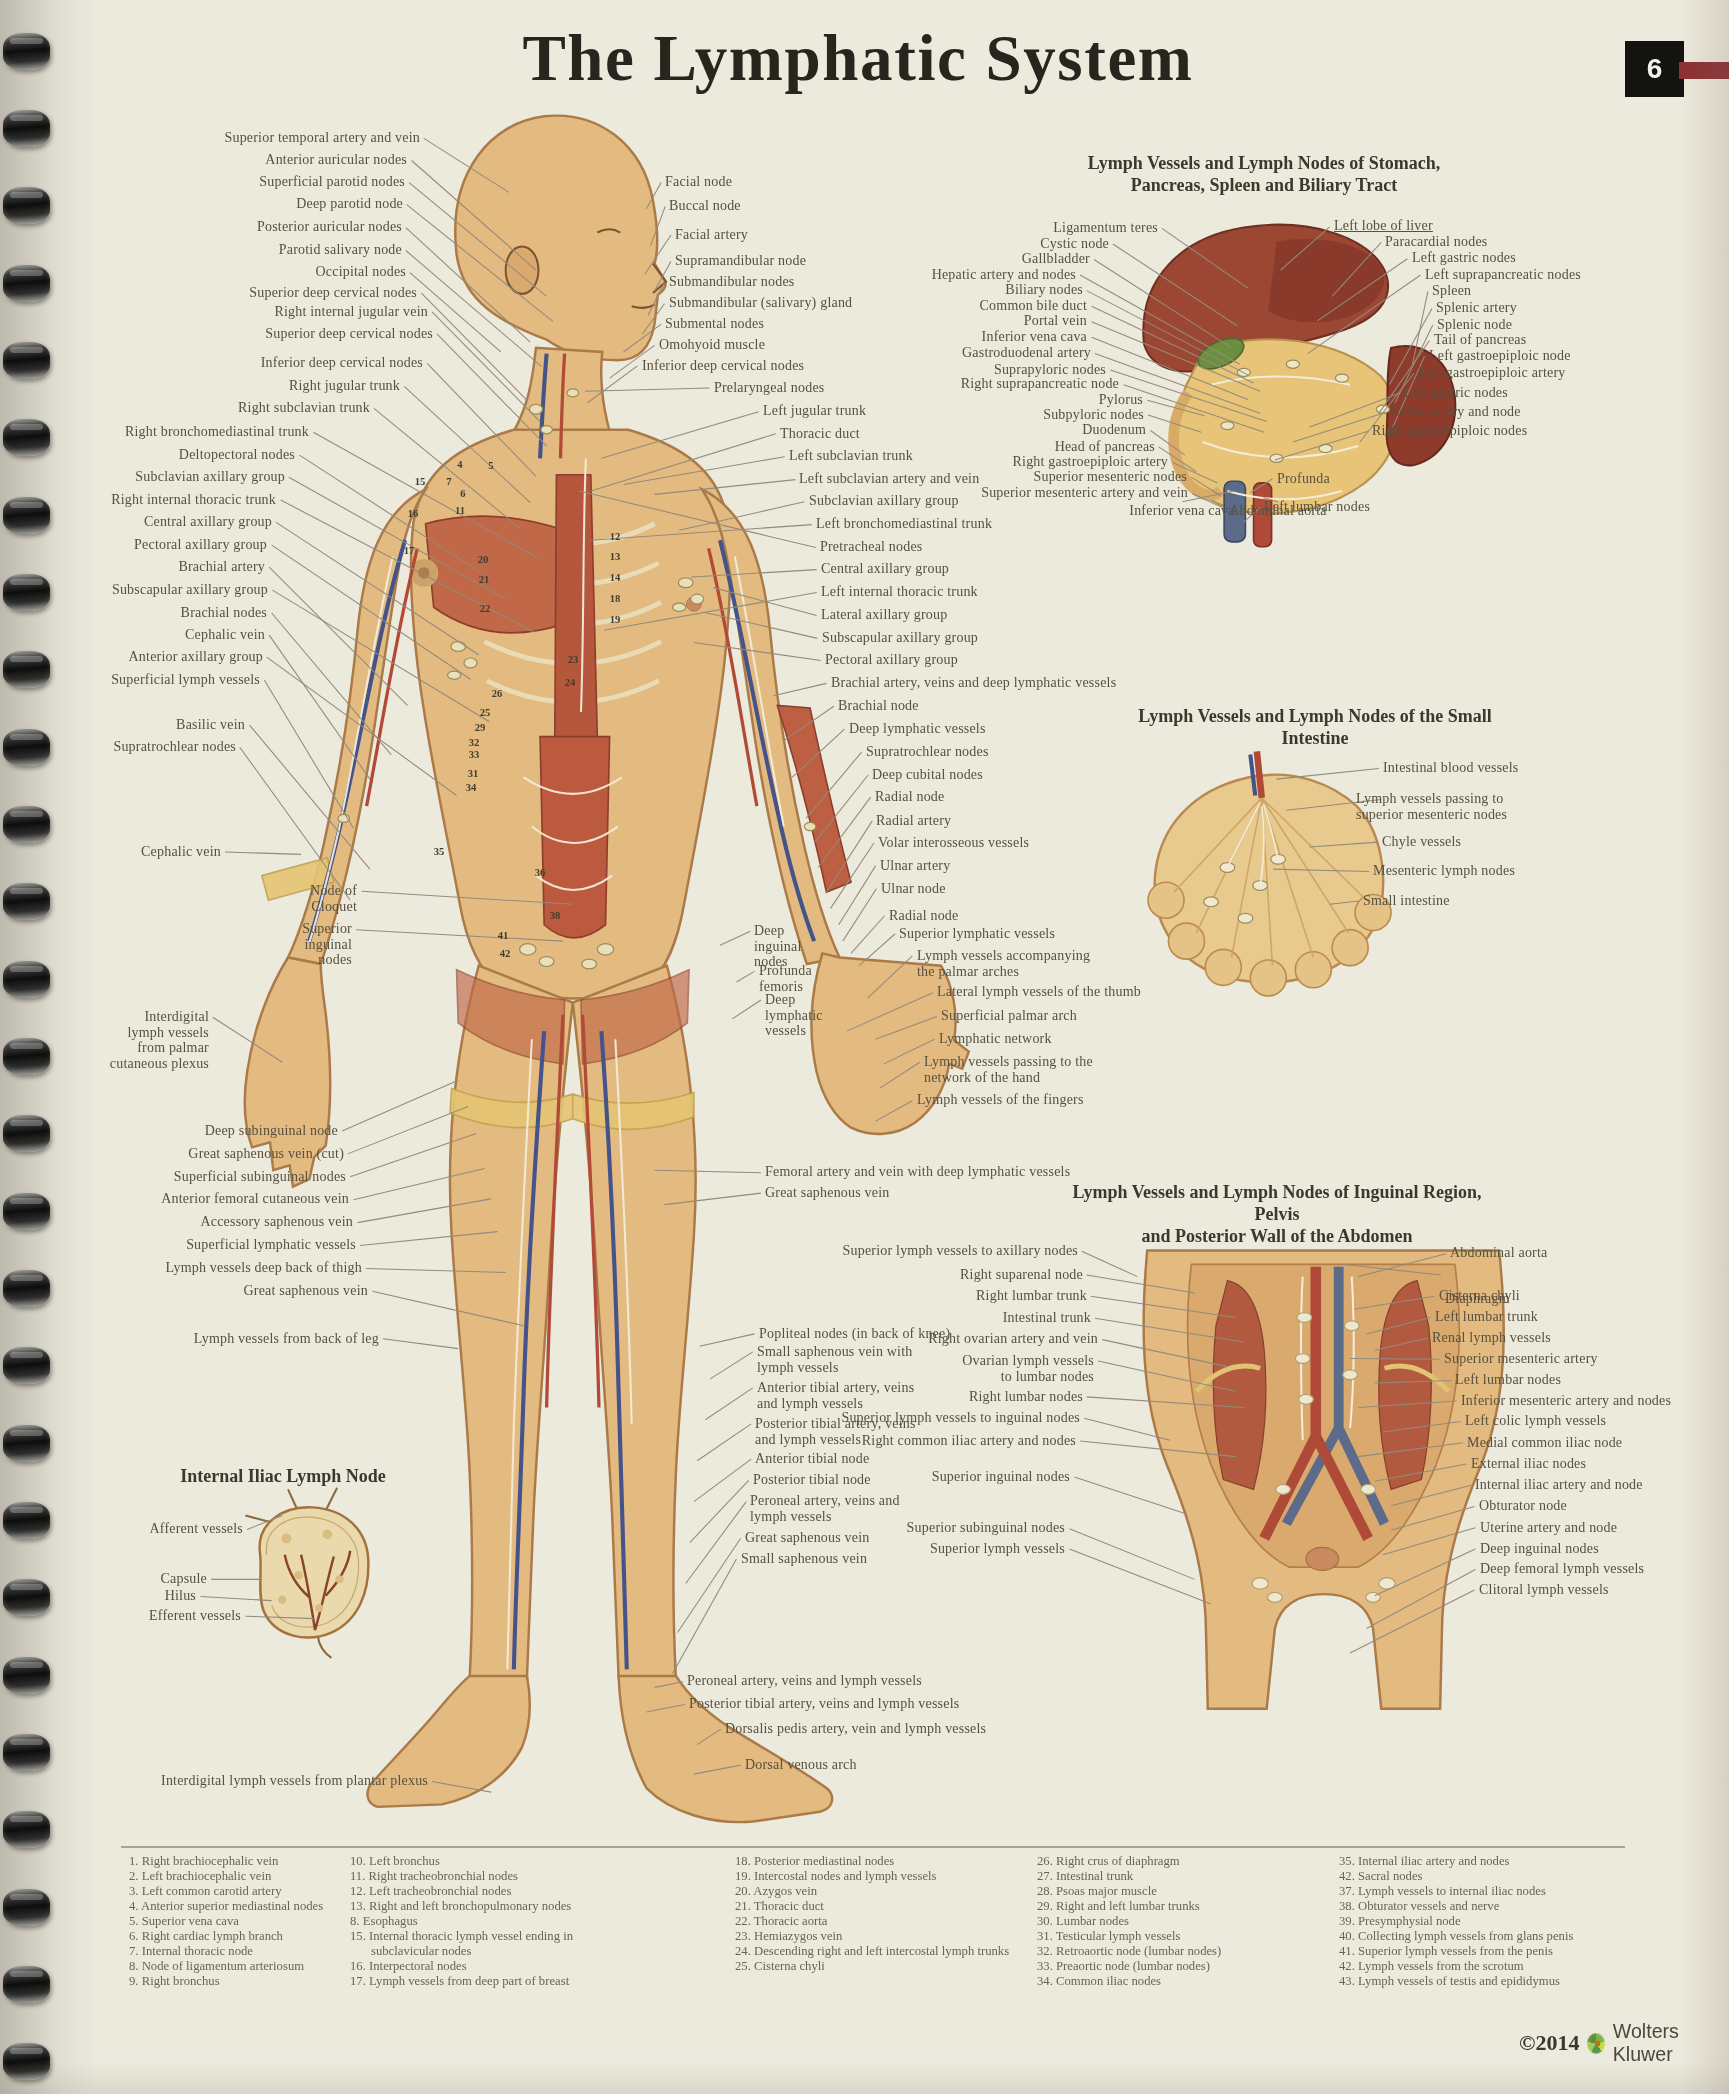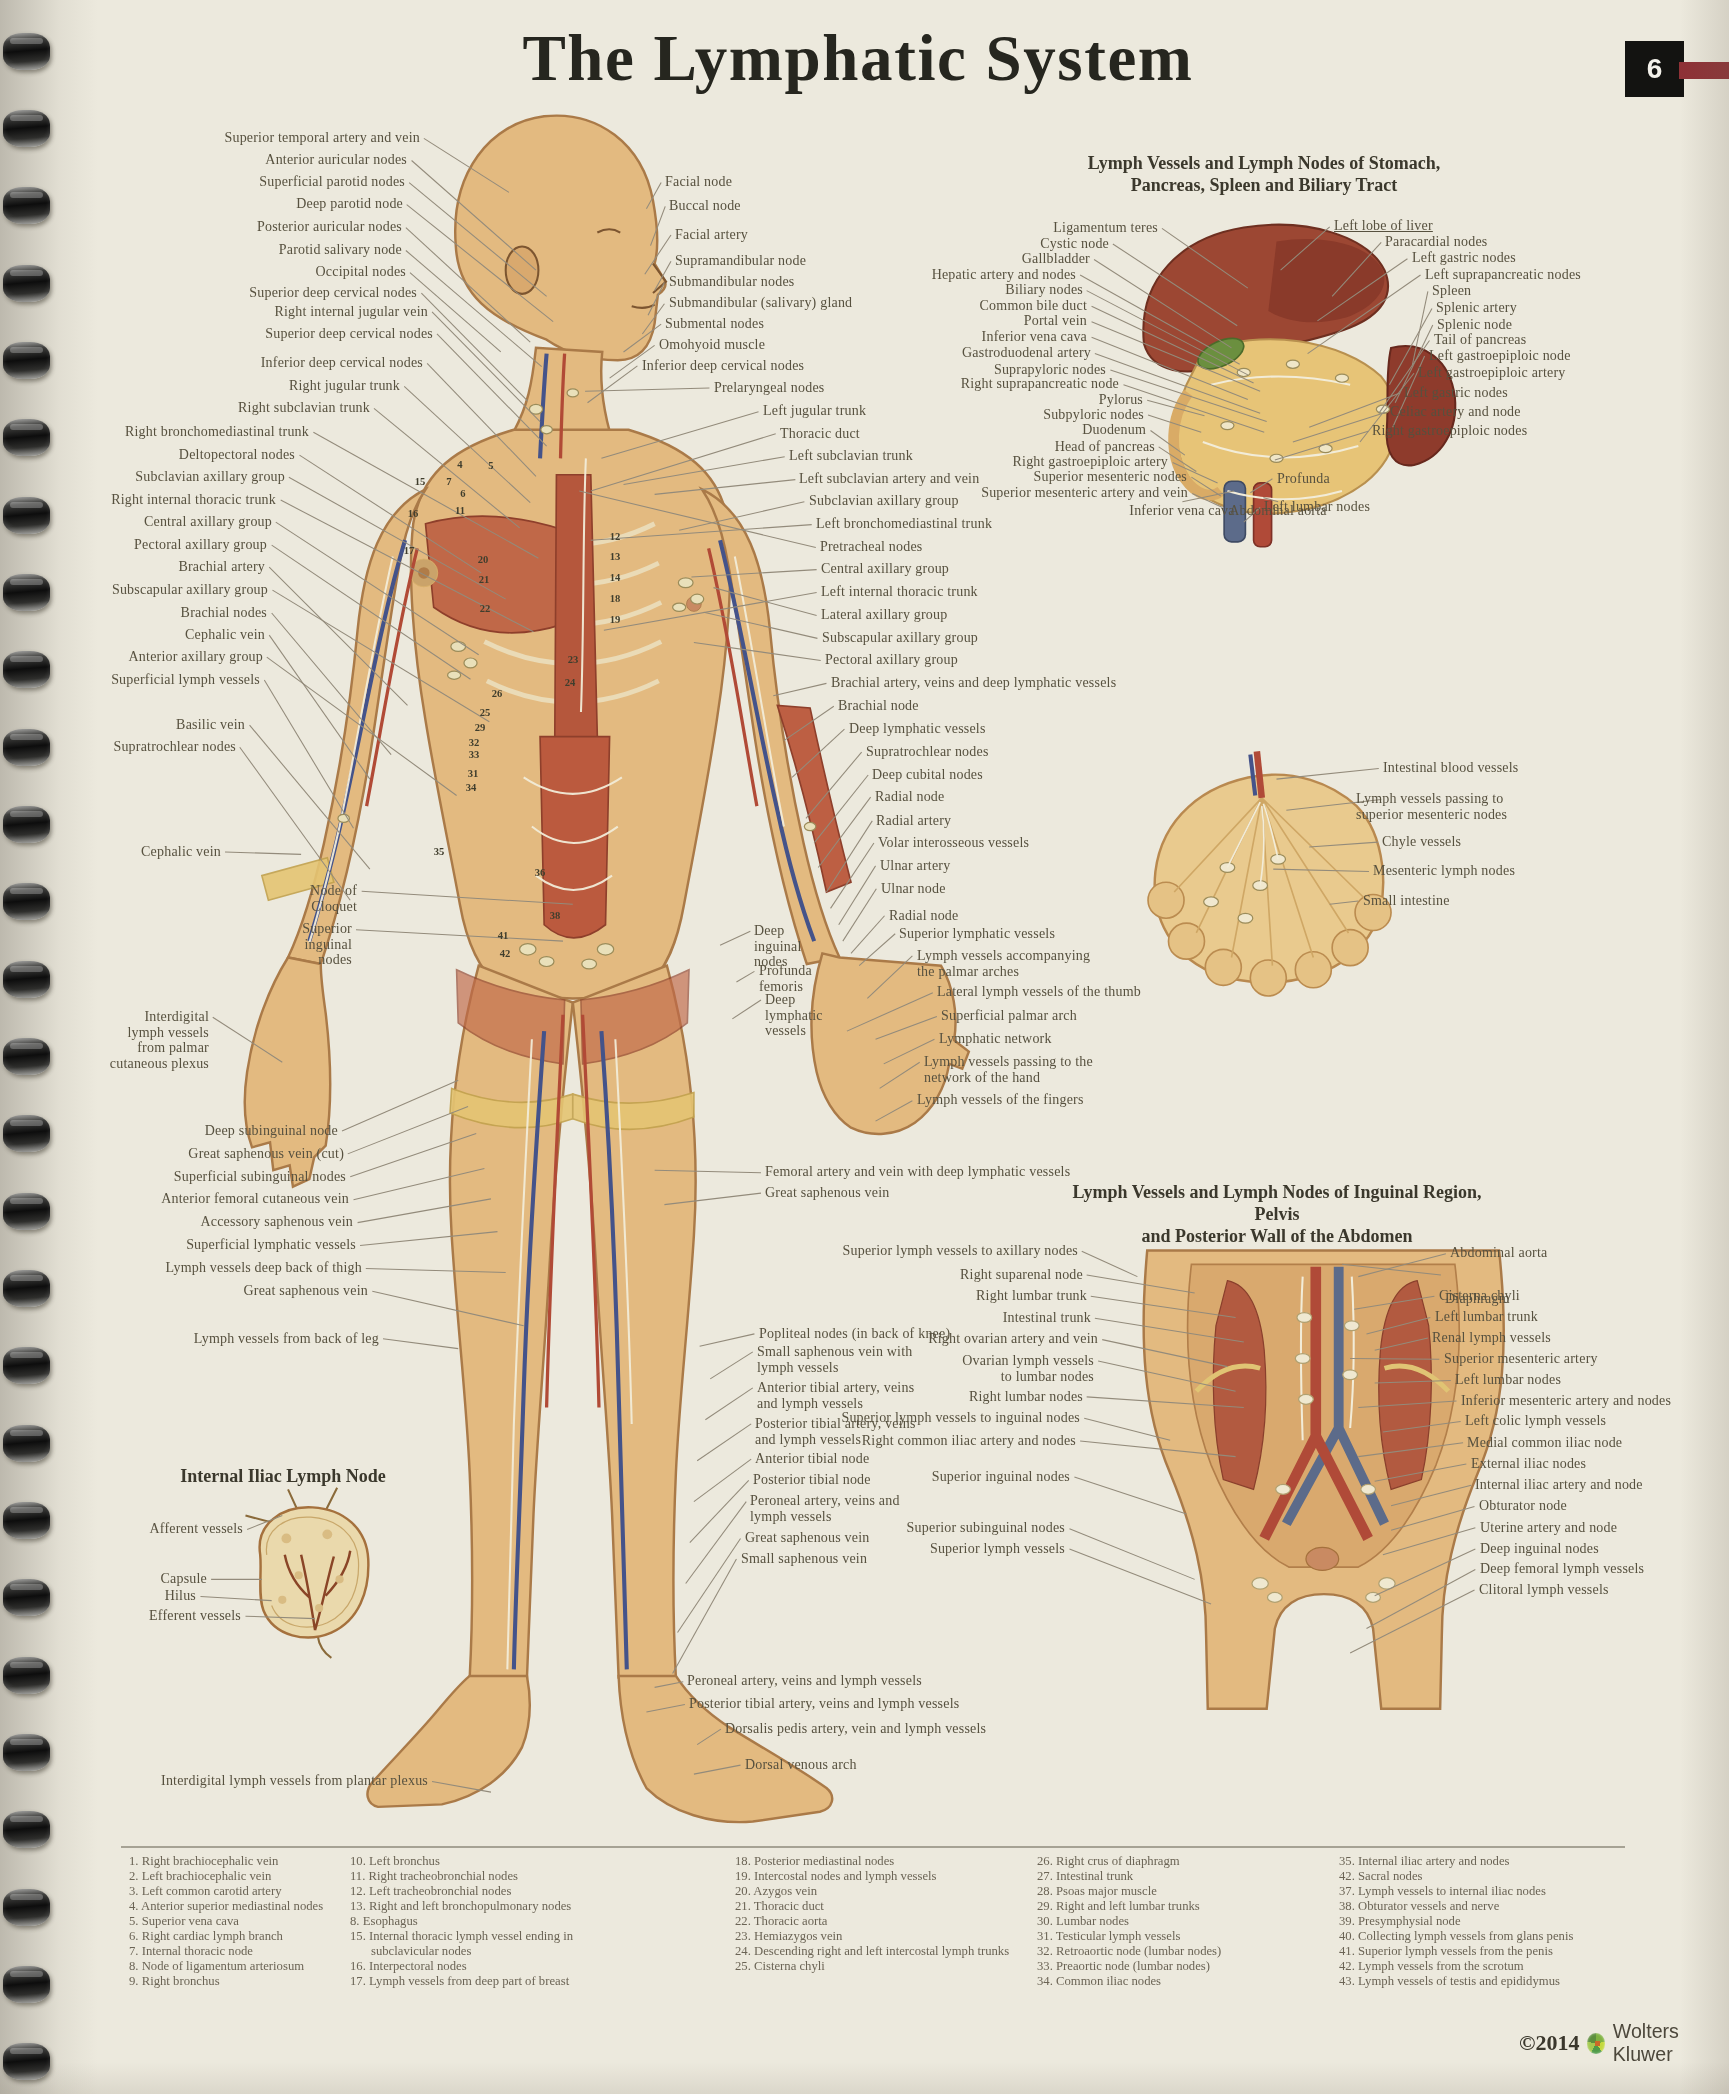--- a/index.html
+++ b/index.html
@@ -418,20 +418,21 @@
     </svg>
 
   <h1 class="title">The Lymphatic System</h1>
   <div class="pagenum">
       <span>6</span>
     </div>
   <div class="redbar"></div>
 
   <div class="inset-title" id="t-stomach" style="left: 1264px; top: 152px;">Lymph Vessels and Lymph Nodes of Stomach,
 Pancreas, Spleen and Biliary Tract</div>
+  <div class="inset-title" id="t-intestine" style="left: 1315px; top: 705px;">Lymph Vessels and Lymph Nodes of the Small Intestine</div>
   <div class="inset-title" id="t-inguinal" style="left: 1277px; top: 1181px;">Lymph Vessels and Lymph Nodes of Inguinal Region, Pelvis
 and Posterior Wall of the Abdomen</div>
   <div class="inset-title" id="t-iliac" style="left: 283px; top: 1465px;">Internal Iliac Lymph Node</div>
 
   <div id="labels">
       <div class="lbl r" style="right: 1309px; top: 130px;">Superior temporal artery and vein</div>
       <div class="lbl r" style="right: 1322px; top: 152px;">Anterior auricular nodes</div>
       <div class="lbl r" style="right: 1324px; top: 174px;">Superficial parotid nodes</div>
       <div class="lbl r" style="right: 1326px; top: 196px;">Deep parotid node</div>
       <div class="lbl r" style="right: 1327px; top: 219px;">Posterior auricular nodes</div>

